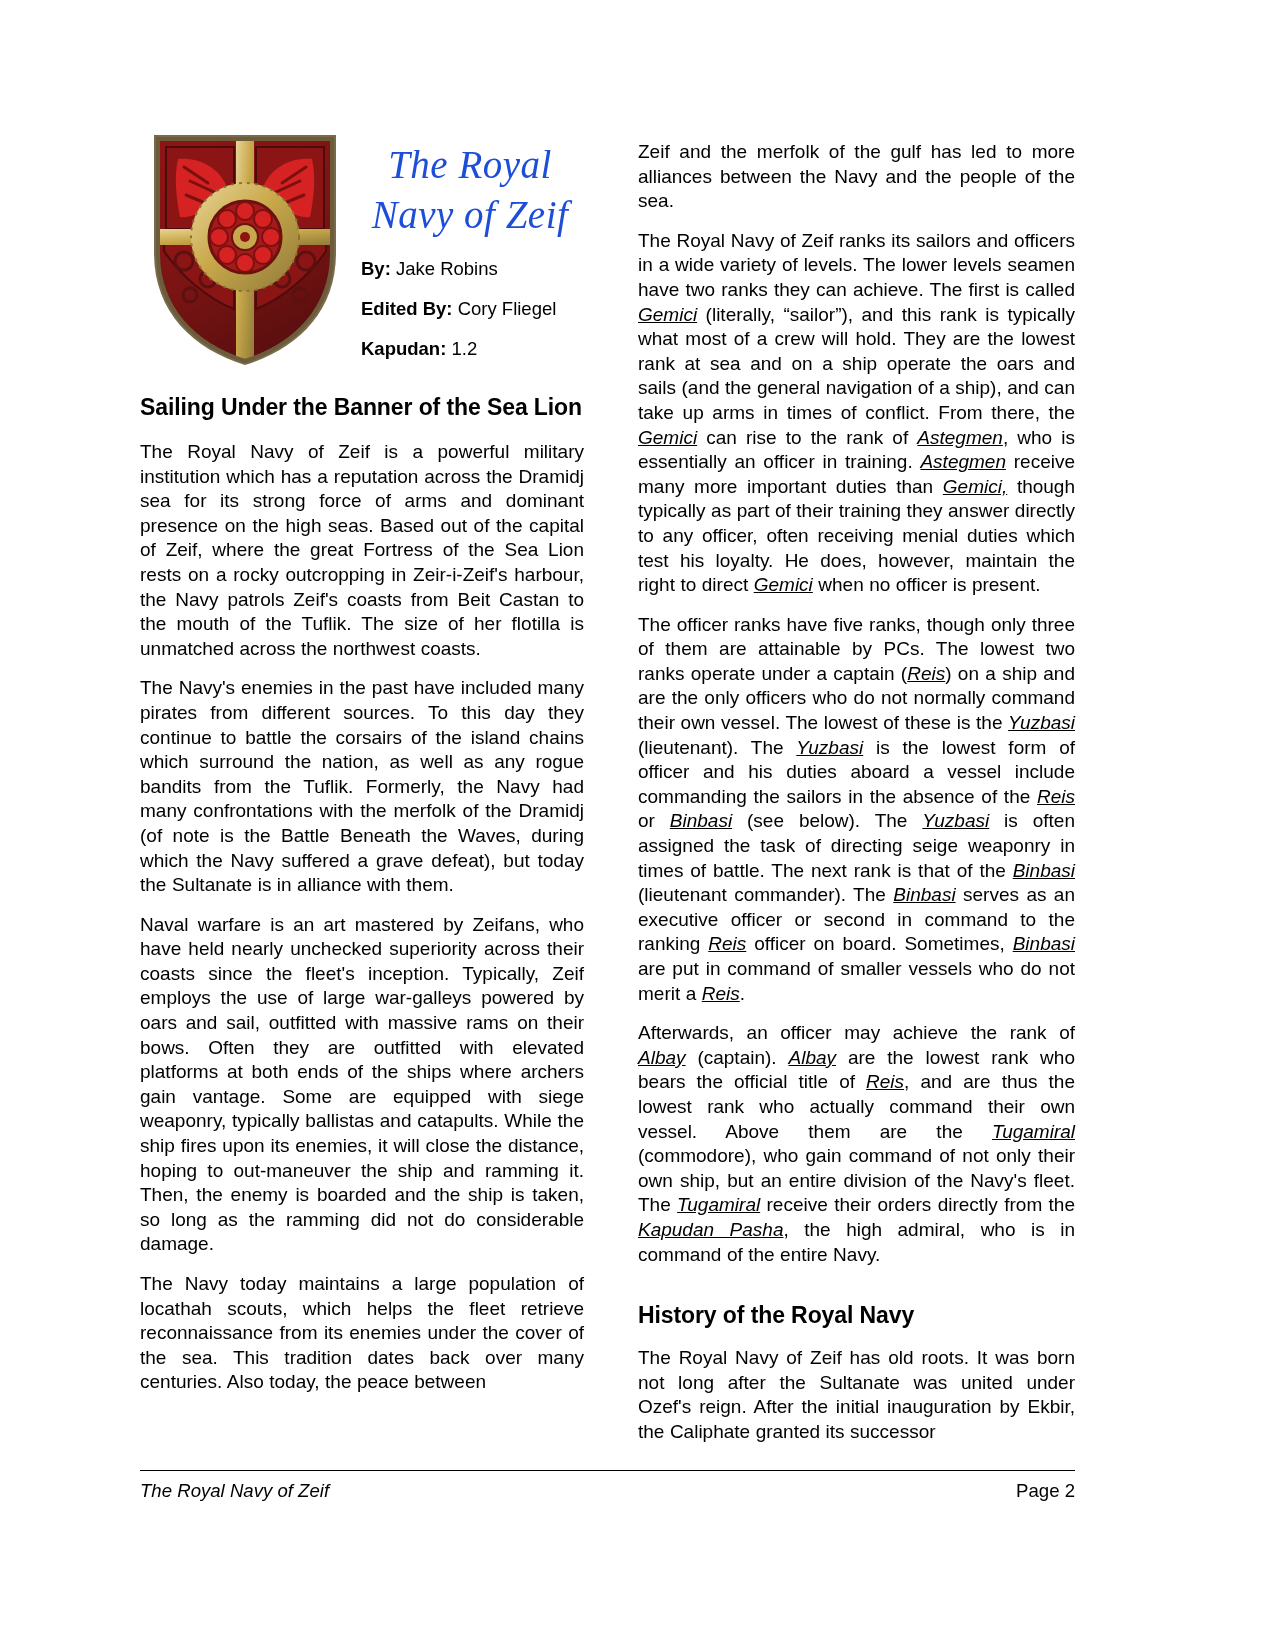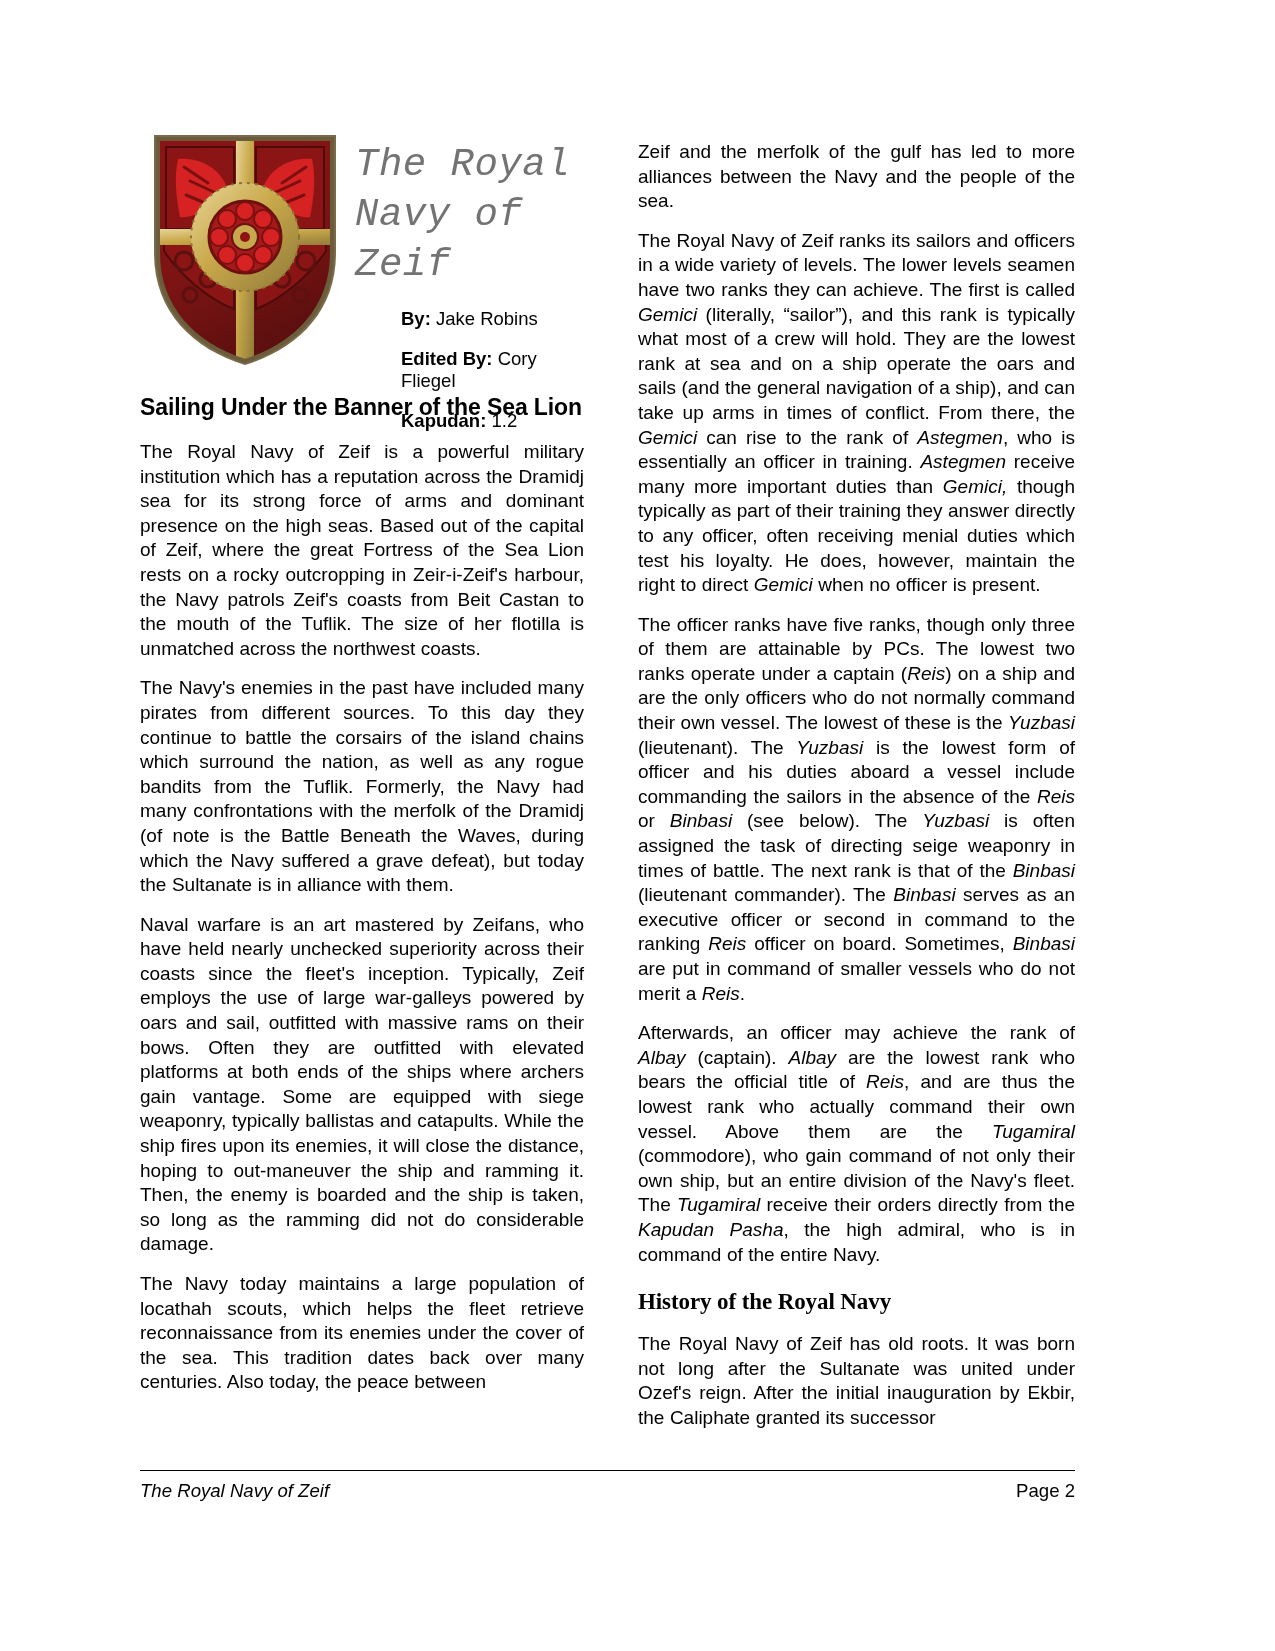--- a/index.html
+++ b/index.html
@@ -43,68 +43,67 @@
   .crest svg { display: block; width: 190px; height: 232px; }
 
   .title-block {
     position: absolute;
     left: 215px;
     top: 7px;
     width: 230px;
     text-align: right;
   }
   .doc-title {
-    font-family: Liberation Mono, monospace;
+    font-family: Liberation Serif, serif;
     font-style: italic;
     font-size: 39px;
     line-height: 50px;
     letter-spacing: 0.5px;
     white-space: pre-line;
     margin: 0 0 14px 0;
-    text-align: left;
-    color: #737373;
+    text-align: center;
+    color: #1d4ed8;
   }
   .meta-line {
     font-size: 18.5px;
     line-height: 22px;
     margin-top: 18px;
     text-align: left;
     padding-left: 6px;
-    margin-left: 40px;
   }
   .meta-line .lbl { font-weight: bold; }
 
   
   .col {
     position: absolute;
     top: 389px;
     width: 444px;
   }
   .col-left  { left: 140px; }
   .col-right { left: 638px; top: 140px; width: 437px; }
 
   h2.section {
     font-size: 23px;
     font-weight: bold;
     line-height: 37px;
     margin: 0 0 14px 0;
     letter-spacing: -0.1px;
   }
-  h2.section.history { margin-top: 16px; margin-bottom: 12px; font-family: Liberation Serif, serif; }
+  h2.section.history { margin-top: 30px; margin-bottom: 12px; }
 
   p.body {
     font-size: 19px;
     line-height: 24.6px;
     text-align: justify;
     text-justify: inter-word;
     margin: 0 0 15px 0;
     word-spacing: 0.2px;
   }
   p.body:last-child { margin-bottom: 0; }
-  .i { font-style: italic; }
+  .i { font-style: italic; text-decoration: underline; }
 
   
   .footer {
     position: absolute;
     left: 140px;
     top: 1470px;
     width: 935px;
   }
   .footer-rule {
     border: 0;

